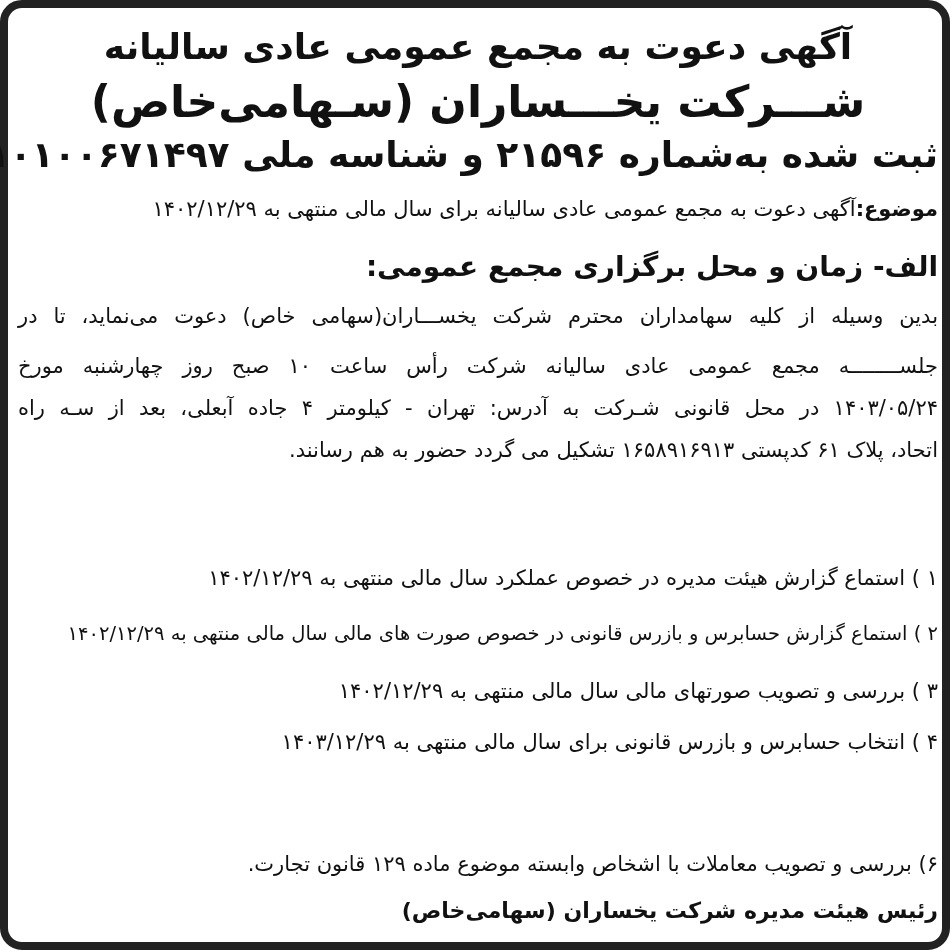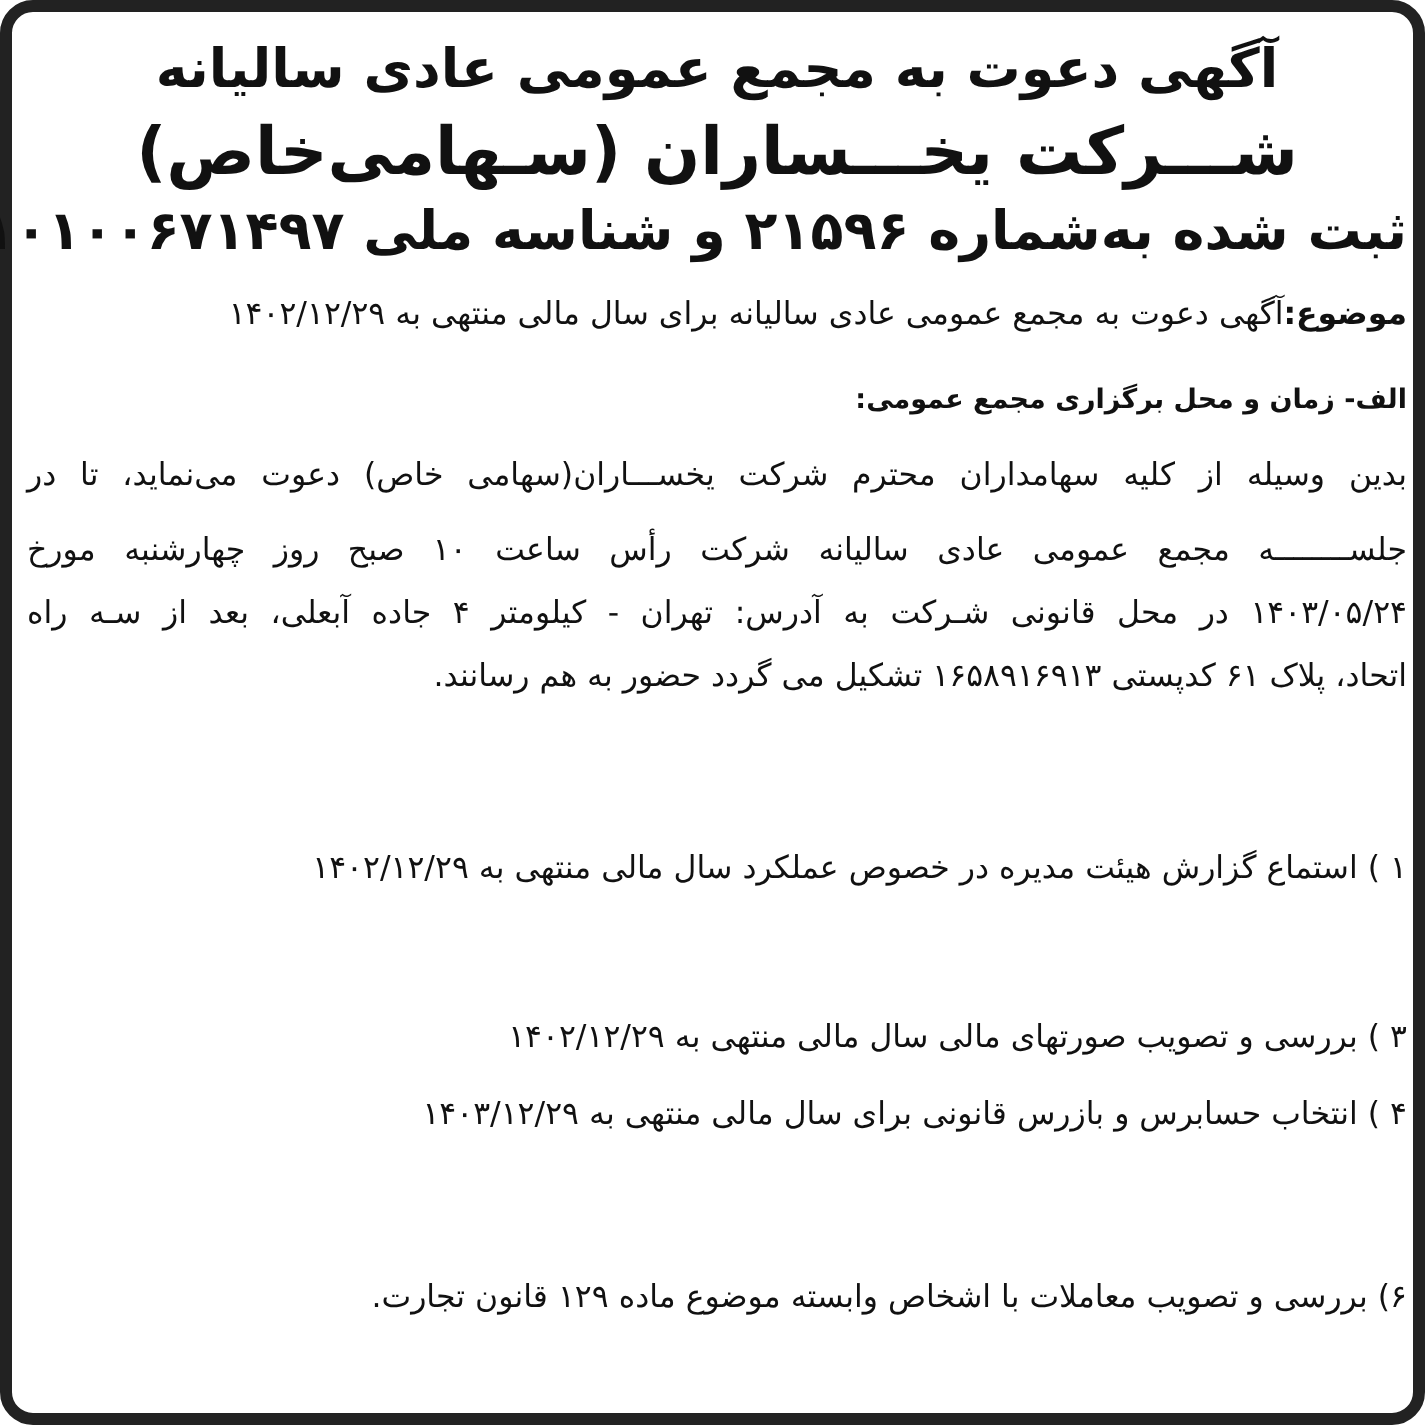--- a/index.html
+++ b/index.html
@@ -57,21 +57,21 @@
       font-size: 21px;
       line-height: 32px;
       font-family: "DejaVu Sans", sans-serif;
     }
     .bold { font-weight: bold; }
     .justify-line {
       text-align: justify;
       text-align-last: justify;
     }
     .subject { top: 193px; }
-    .section-a { top: 251px; font-size: 18px; }
+    .section-a { top: 251px; font-size: 28px; }
     .para1 { top: 300px; }
     .para2 { top: 350px; }
     .para3 { top: 392px; }
     .para4 { top: 434px; }
     .section-b { top: 508px; font-size: 22px; }
     .item1 { top: 562px; }
     .item2 { top: 618px; }
     .item3 { top: 675px; }
     .item4 { top: 726px; }
     .item5 { top: 791px; }
@@ -95,17 +95,19 @@
 
   <div class="line section-a bold">الف- زمان و محل برگزاری مجمع عمومی:</div>
 
   <div class="line para1 justify-line">بدین وسیله از کلیه سهامداران محترم شرکت یخســـاران(سهامی خاص) دعوت می‌نماید، تا در</div>
   <div class="line para2 justify-line">جلســــــــه مجمع عمومی عادی سالیانه شرکت رأس ساعت ۱۰ صبح روز چهارشنبه مورخ</div>
   <div class="line para3 justify-line">۱۴۰۳/۰۵/۲۴ در محل قانونی شـرکت به آدرس: تهران - کیلومتر ۴ جاده آبعلی، بعد از سـه راه</div>
   <div class="line para4">اتحاد، پلاک ۶۱ کدپستی ۱۶۵۸۹۱۶۹۱۳ تشکیل می گردد حضور به هم رسانند.</div>
 
 
   <div class="line item1">۱ )  استماع گزارش هیئت مدیره در خصوص عملکرد سال مالی منتهی به  ۱۴۰۲/۱۲/۲۹</div>
+  <div class="line item2" style="font-size:19.5px;">۲ ) استماع گزارش حسابرس و بازرس قانونی در خصوص صورت های مالی سال مالی منتهی به ۱۴۰۲/۱۲/۲۹</div>
   <div class="line item3">۳ ) بررسی و تصویب صورتهای مالی سال مالی منتهی به ۱۴۰۲/۱۲/۲۹</div>
   <div class="line item4">۴ ) انتخاب حسابرس و بازرس قانونی برای سال مالی منتهی به ۱۴۰۳/۱۲/۲۹</div>
   <div class="line item6">۶) بررسی و تصویب معاملات با اشخاص وابسته موضوع ماده ۱۲۹ قانون تجارت.</div>
 
+  <div class="line signature">رئیس هیئت مدیره شرکت یخساران  (سهامی‌خاص)</div>
 </div>
 
 </body></html>

